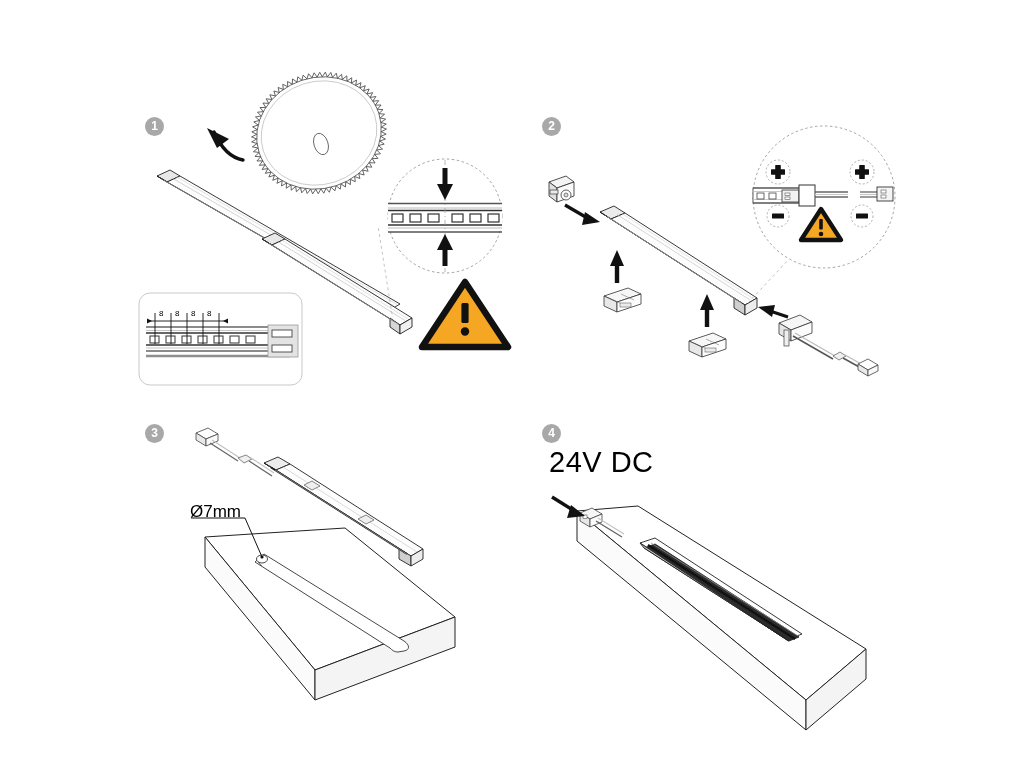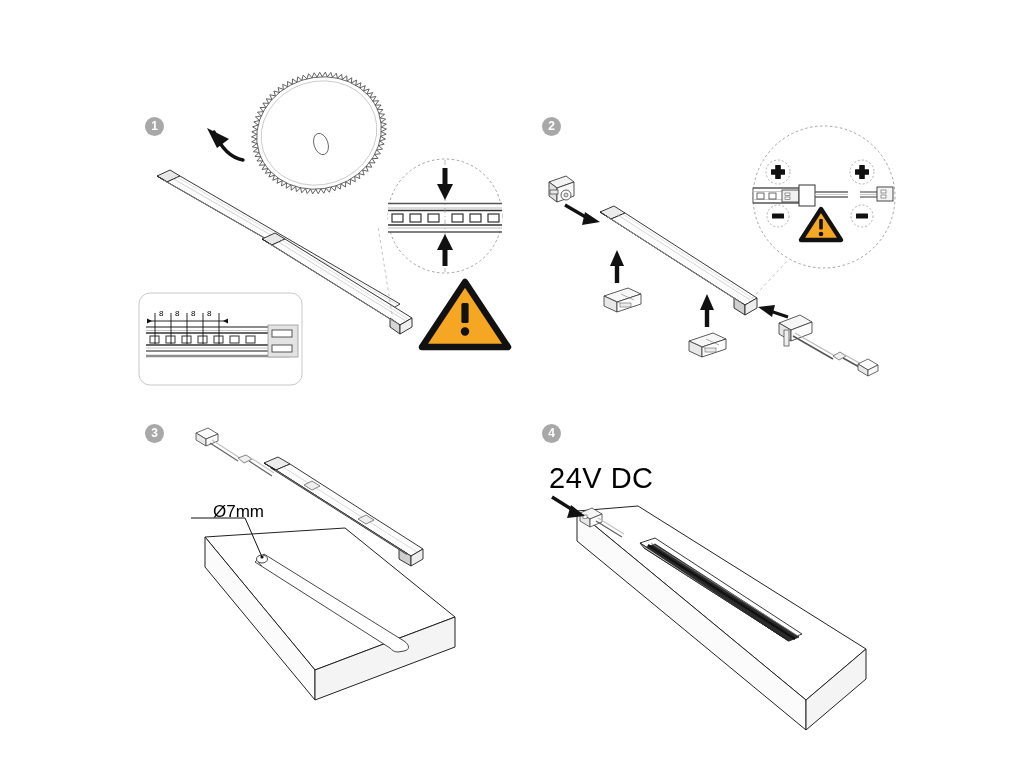--- a/index.html
+++ b/index.html
@@ -51,25 +51,24 @@
   .label-text {
     position: absolute;
     font-family: "Liberation Sans", sans-serif;
     color: #000000;
     white-space: nowrap;
   }
   #label-hole {
     left: 190px;
     top: 502px;
     font-size: 17px;
-    margin-left: 23px;
   }
   #label-voltage {
     left: 549px;
-    top: 462px;
+    top: 446px;
     font-size: 29px;
     letter-spacing: 0.5px;
   }
 
   svg.layer {
     position: absolute;
     left: 0;
     top: 0;
     overflow: visible;
   }

